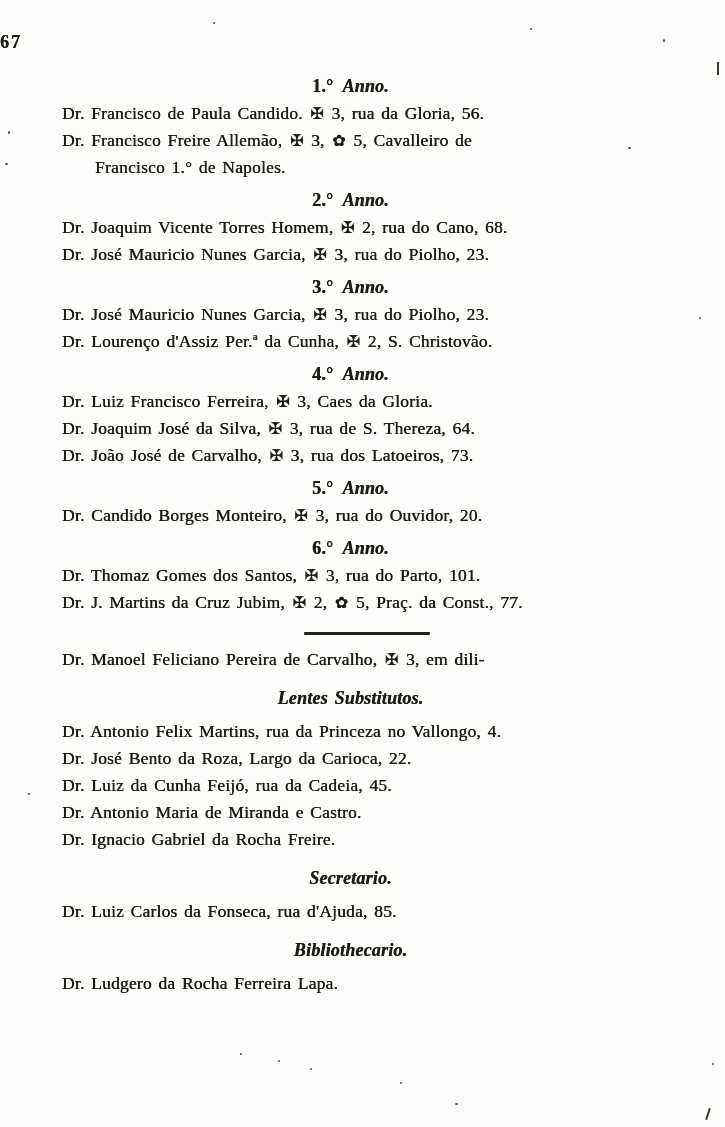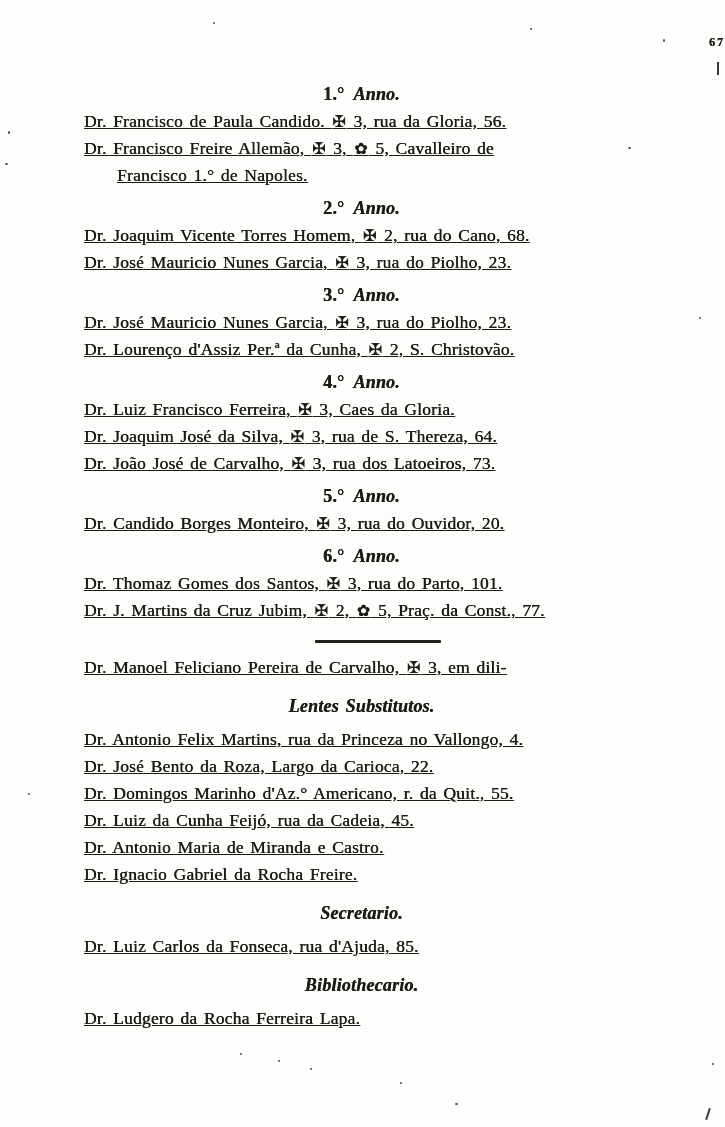--- a/index.html
+++ b/index.html
@@ -14,45 +14,45 @@
     font-family: "Liberation Serif", "DejaVu Serif", serif;
     font-size: 17.5px;
     line-height: 27px;
     overflow: hidden;
     word-spacing: 2px;
     letter-spacing: 0.2px;
     text-shadow: 0.35px 0 0 currentColor; 
   }
   #page-number {
     margin-top: 29px;
-    text-align: right;
+    text-align: left;
     font-weight: bold;
-    font-size: 12px;
+    font-size: 18px;
     letter-spacing: 2px;
   }
-  #sections { margin-top: 25px; padding-left: 22px; }
+  #sections { margin-top: 17px; }
   .sec.year { margin-top: 6px; }
   .sec.plain { margin-top: 2px; }
   .sec.role { margin-top: 12px; }
   .heading {
     text-align: center;
     font-size: 18px;
     font-weight: 600;
     font-style: italic;
     line-height: 27px;
     transform: translateX(-12px); 
   }
   .heading .h-num {
     font-style: normal;
     font-weight: bold;
     margin-right: 9px;
   }
   .sec.role .heading { margin-bottom: 6px; }
   .entry { padding-left: 62px; padding-right: 26px; }
-  .line { white-space: nowrap; text-decoration: underline; }
+  .line { white-space: nowrap; }
   .line.cont { padding-left: 33px; }
   .sym {
     font-family: "DejaVu Sans", sans-serif;
     font-size: 16px;
     padding: 0 1px;
   }
   .divider {
     width: 126px;
     height: 3px;
     background: #23201b;
@@ -139,23 +139,20 @@
       </section>
       <section class="sec role">
         <div class="heading"><span class="h-title">Lentes Substitutos.</span></div>
         <div class="entry">
           <div class="line">Dr. Antonio Felix Martins, rua da Princeza no Vallongo, 4.</div>
         </div>
         <div class="entry">
           <div class="line">Dr. José Bento da Roza, Largo da Carioca, 22.</div>
         </div>
         <div class="entry">
-          <div class="line">Dr. Domingos Marinho d'Az.° Americano, r. da Quit., 55.</div>
-        </div>
-        <div class="entry">
           <div class="line">Dr. Luiz da Cunha Feijó, rua da Cadeia, 45.</div>
         </div>
         <div class="entry">
           <div class="line">Dr. Antonio Maria de Miranda e Castro.</div>
         </div>
         <div class="entry">
           <div class="line">Dr. Ignacio Gabriel da Rocha Freire.</div>
         </div>
       </section>
       <section class="sec role">

